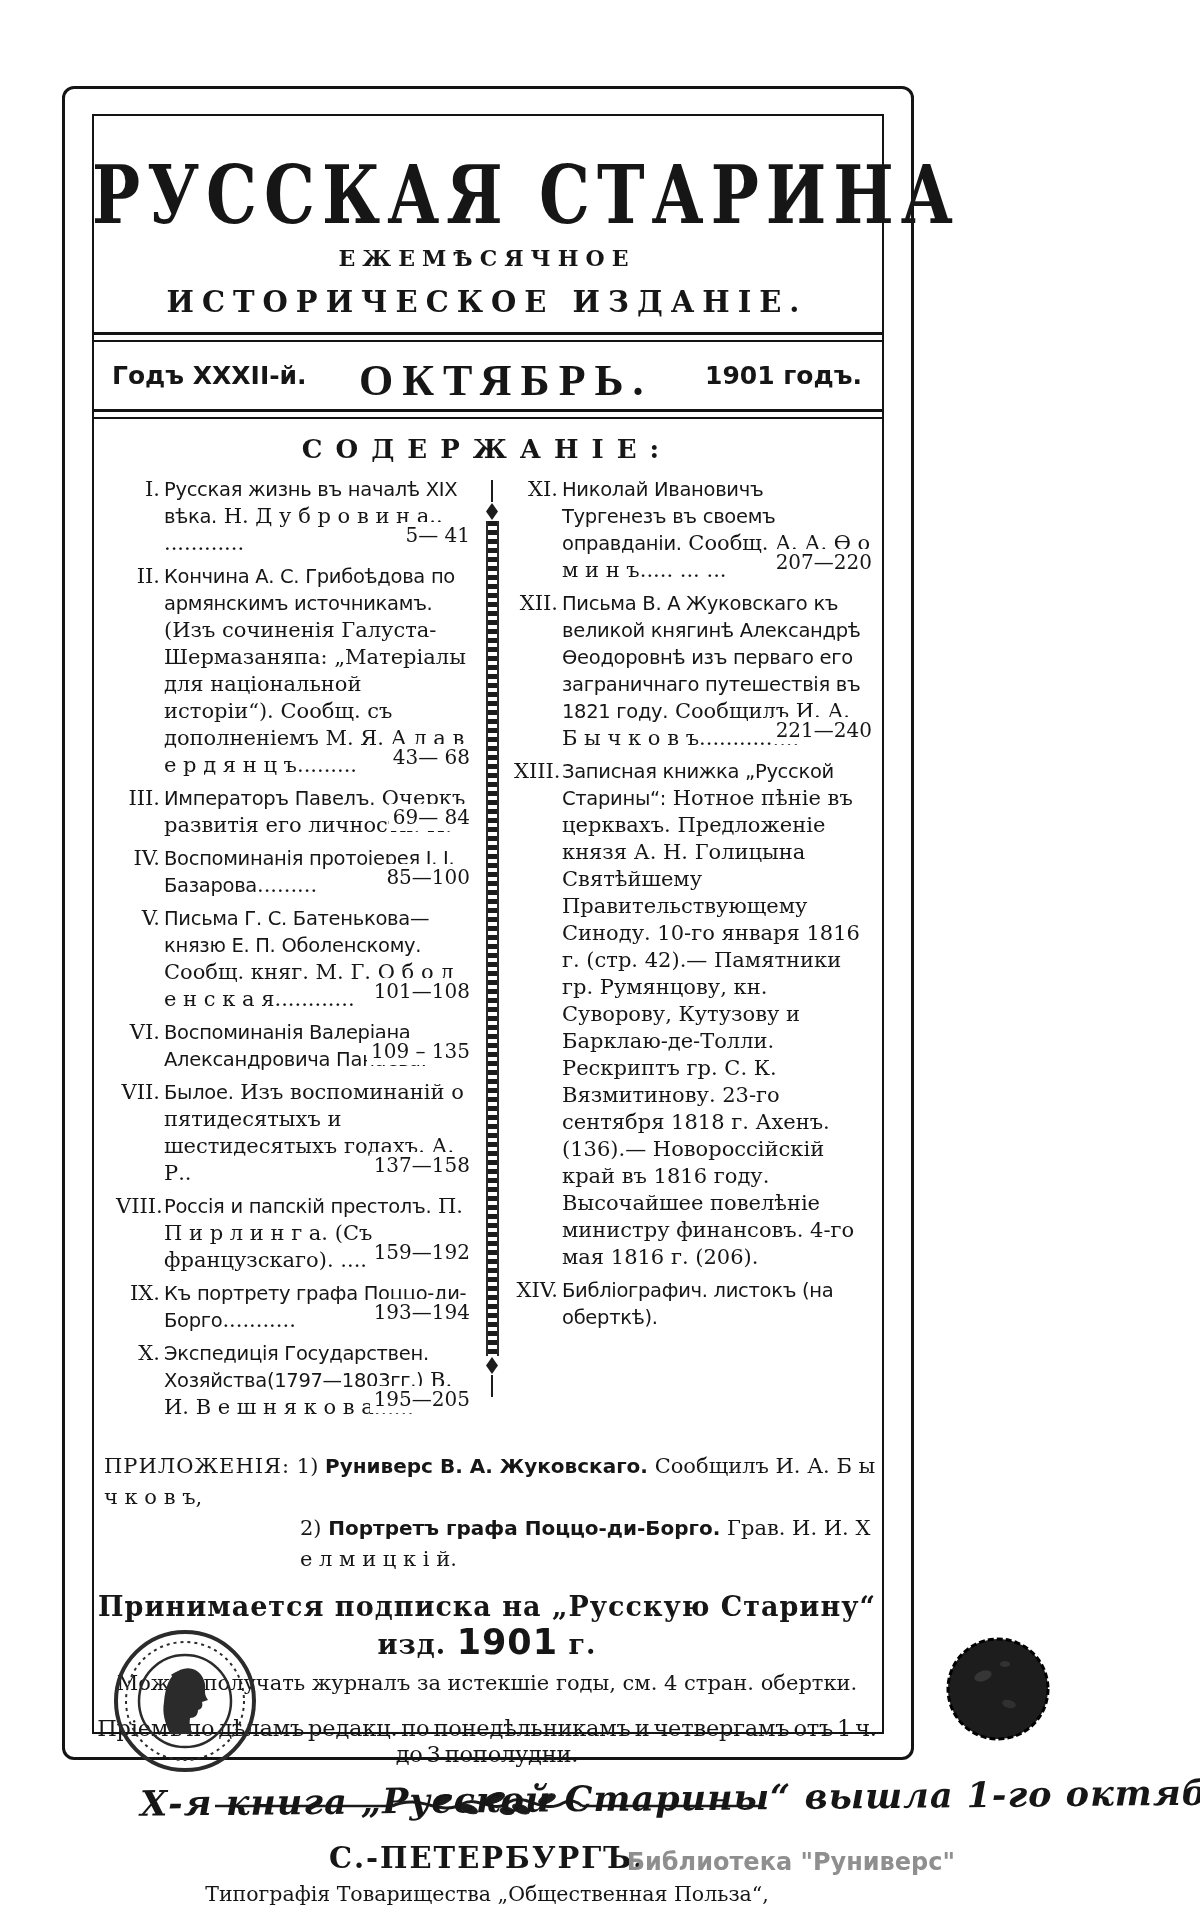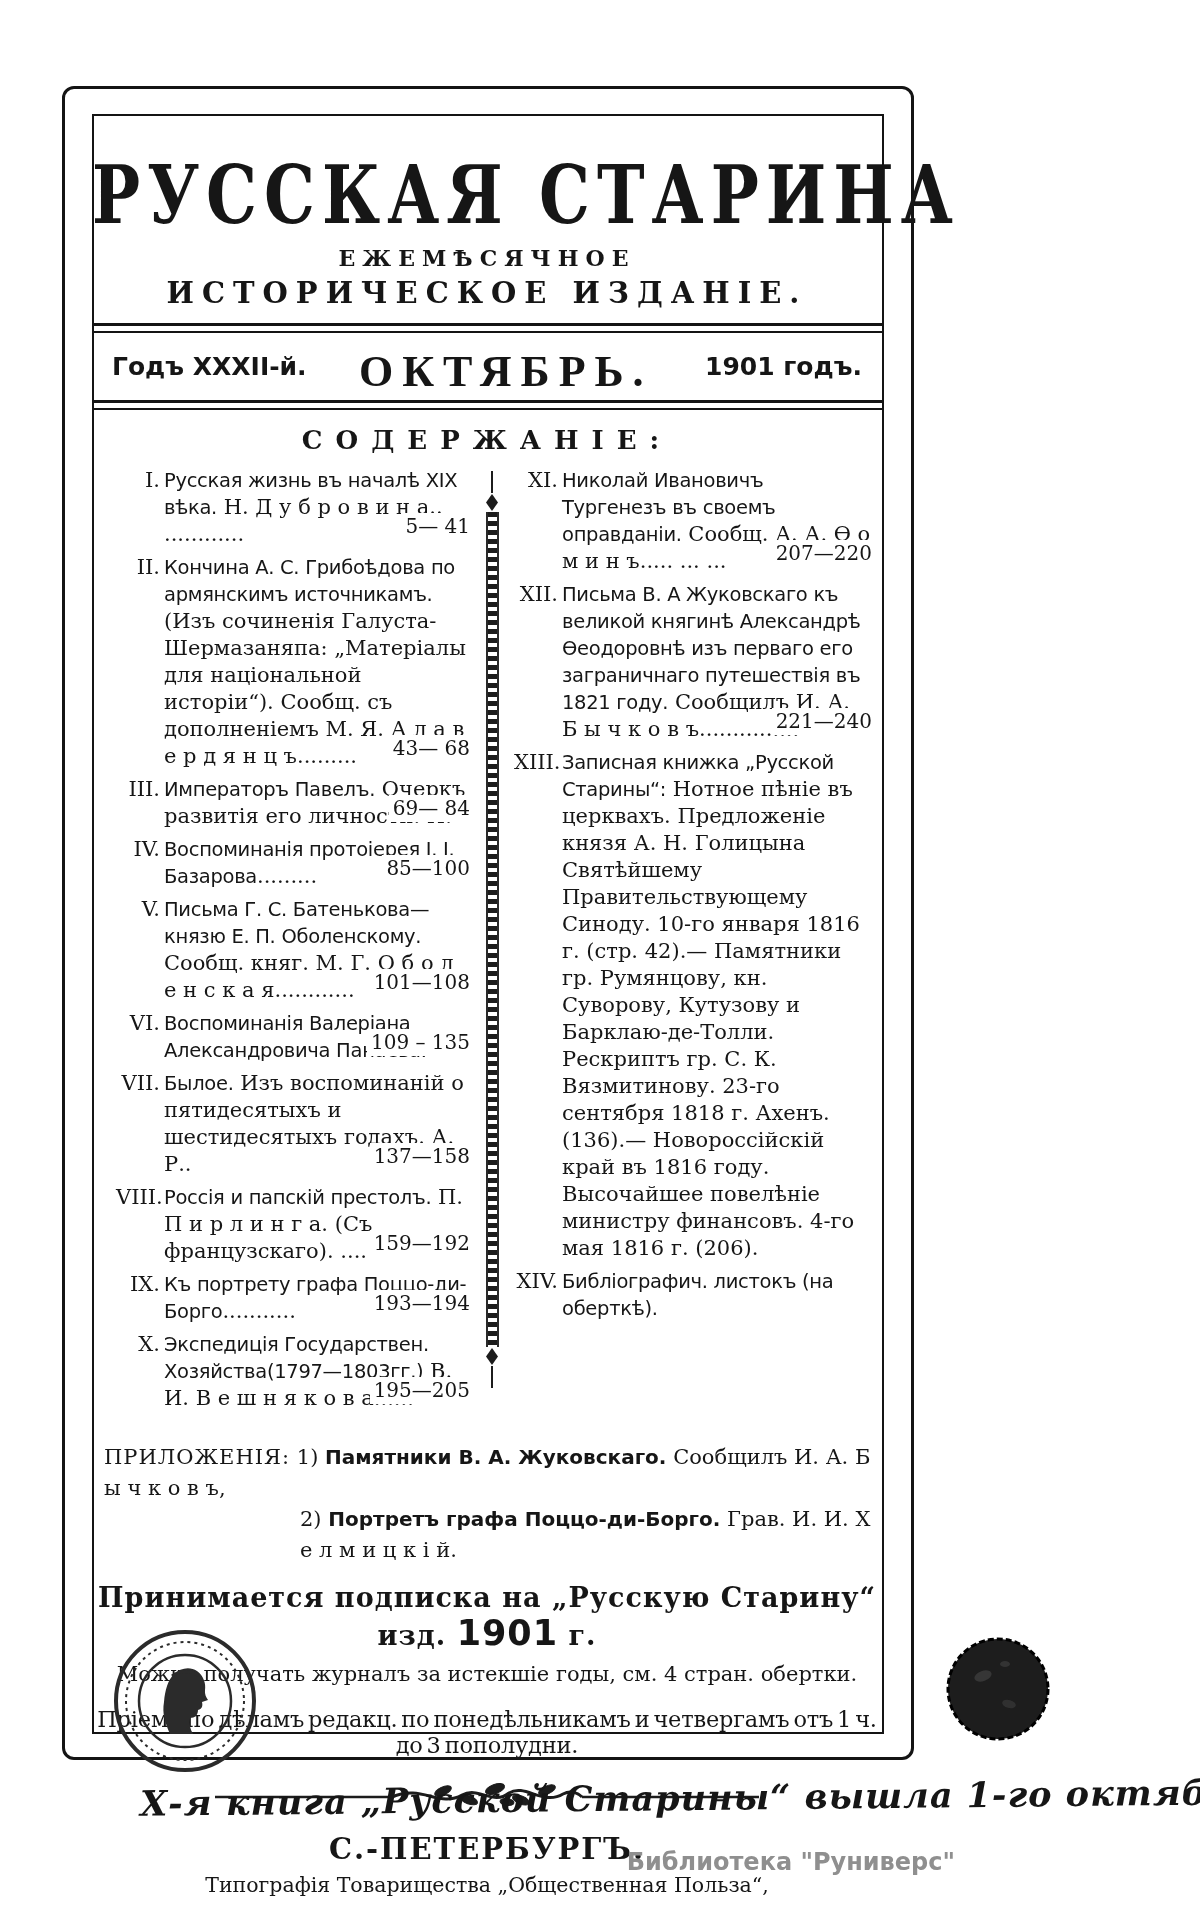--- a/index.html
+++ b/index.html
@@ -10,21 +10,21 @@
                border:3px solid #141414;border-radius:12px;}
   .inner-frame{position:absolute;left:92px;top:114px;width:788px;height:1616px;
                border:2.5px solid #141414;}
   .content{position:absolute;left:92px;top:114px;width:790px;}
 
   
   .masthead-title{margin-top:34px;text-align:center;font-family:"DejaVu Serif",serif;
                   font-weight:bold;font-size:64px;letter-spacing:7px;white-space:nowrap;
                   transform:scaleY(1.25);transform-origin:top center;}
   .subtitle1{margin-top:22px;text-align:center;font-weight:bold;font-size:22px;letter-spacing:7px;}
-  .subtitle2{margin-top:5px;text-align:center;font-weight:bold;font-size:29px;letter-spacing:8px;}
+  .subtitle2{margin-top:14px;text-align:center;font-weight:bold;font-size:29px;letter-spacing:8px;}
 
   .double-rule{height:5px;border-top:3px solid #141414;border-bottom:2px solid #141414;margin-top:13px;}
   .double-rule.second{margin-top:3px;}
 
   .header-row{display:flex;justify-content:space-between;align-items:center;padding:5px 20px 3px 20px;gap:36px;}
   .header-side{font-family:"DejaVu Sans",sans-serif;font-weight:bold;font-size:25px;}
   .header-month{font-family:Liberation Serif, serif;font-weight:bold;font-size:44px;letter-spacing:9px;line-height:1;margin-top:12px;}
 
   .contents-heading{text-align:center;font-weight:bold;font-size:26px;letter-spacing:13px;margin:15px 0 12px;}
 
@@ -127,21 +127,21 @@
           <div class="toc-entry"><span class="toc-num">XII.</span><span><span class="toc-bold">Письма В. А Жуковскаго къ великой княгинѣ Александрѣ Ѳеодоровнѣ изъ перваго его заграничнаго путешествія въ 1821 году.</span><span class="toc-rest"> Сообщилъ И. А. Б ы ч к о в ъ...............</span></span><span class="toc-pages">221—240</span></div>
           <div class="toc-entry"><span class="toc-num">XIII.</span><span><span class="toc-bold">Записная книжка „Русской Старины“:</span><span class="toc-rest"> Нотное пѣніе въ церквахъ. Предложеніе князя А. Н. Голицына Святѣйшему Правительствующему Синоду. 10-го января 1816 г. (стр. 42).— Памятники гр. Румянцову, кн. Суворову, Кутузову и Барклаю-де-Толли. Рескриптъ гр. С. К. Вязмитинову. 23-го сентября 1818 г. Ахенъ. (136).— Новороссійскій край въ 1816 году. Высочайшее повелѣніе министру финансовъ. 4-го мая 1816 г. (206).</span></span></div>
           <div class="toc-entry"><span class="toc-num">XIV.</span><span><span class="toc-bold">Библіографич. листокъ (на оберткѣ).</span><span class="toc-rest"></span></span></div>
         </div>
     </div>
 
     <div class="appendices">
       <div>
         <span class="app-label">ПРИЛОЖЕНІЯ:</span>
         <span class="app-rest">1)</span>
-        <span class="app-bold">Памятники В. А. Жуковскаго.</span><span class="app-rest"> Сообщилъ И. А. Б ы ч к о в ъ,</span>
+        <span class="app-bold">Руниверс В. А. Жуковскаго.</span><span class="app-rest"> Сообщилъ И. А. Б ы ч к о в ъ,</span>
       </div>
       <div class="app-row2">
         <span class="app-rest">2)</span>
         <span class="app-bold">Портретъ графа Поццо-ди-Борго.</span><span class="app-rest"> Грав. И. И. Х е л м и ц к і й.</span>
       </div>
     </div>
 
     <div class="sub-line1">
       <span>Принимается подписка на „Русскую Старину“ изд. </span><span class="year">1901</span><span> г.</span>
     </div>

